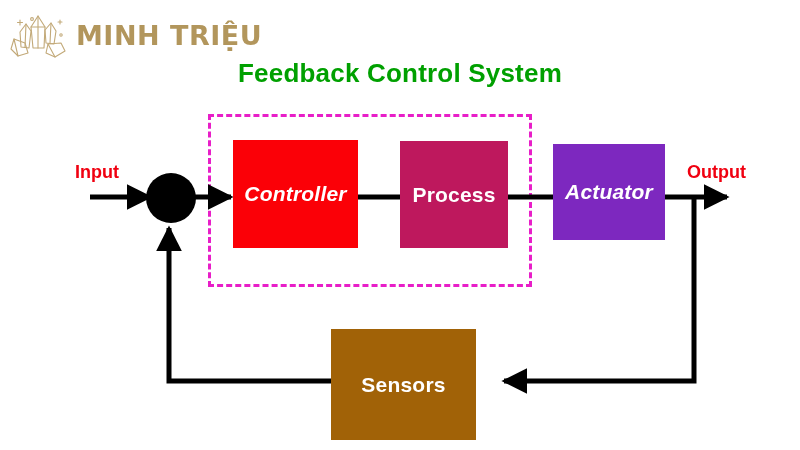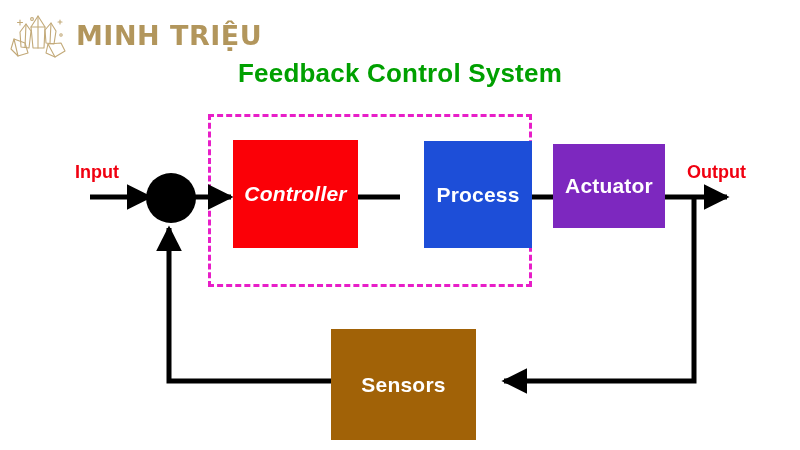--- a/index.html
+++ b/index.html
@@ -81,28 +81,29 @@
     letter-spacing: 0.2px;
     user-select: none;
   }
   .block-controller {
     left: 233px; top: 140px;
     width: 125px; height: 108px;
     background: #fb0007;
     font-style: italic;
   }
   .block-process {
-    left: 424px; top: 141px;
+    left: 400px; top: 141px;
     width: 108px; height: 107px;
-    background: #1d4ed8;
+    background: #be185d;
   }
   .block-actuator {
     left: 553px; top: 144px;
-    width: 112px; height: 84px;
+    width: 112px; height: 96px;
     background: #7d28bf;
+    font-style: italic;
   }
   .block-sensors {
     left: 331px; top: 329px;
     width: 145px; height: 111px;
     background: #a16207;
   }
 
   
   .sum-junction {
     position: absolute;

